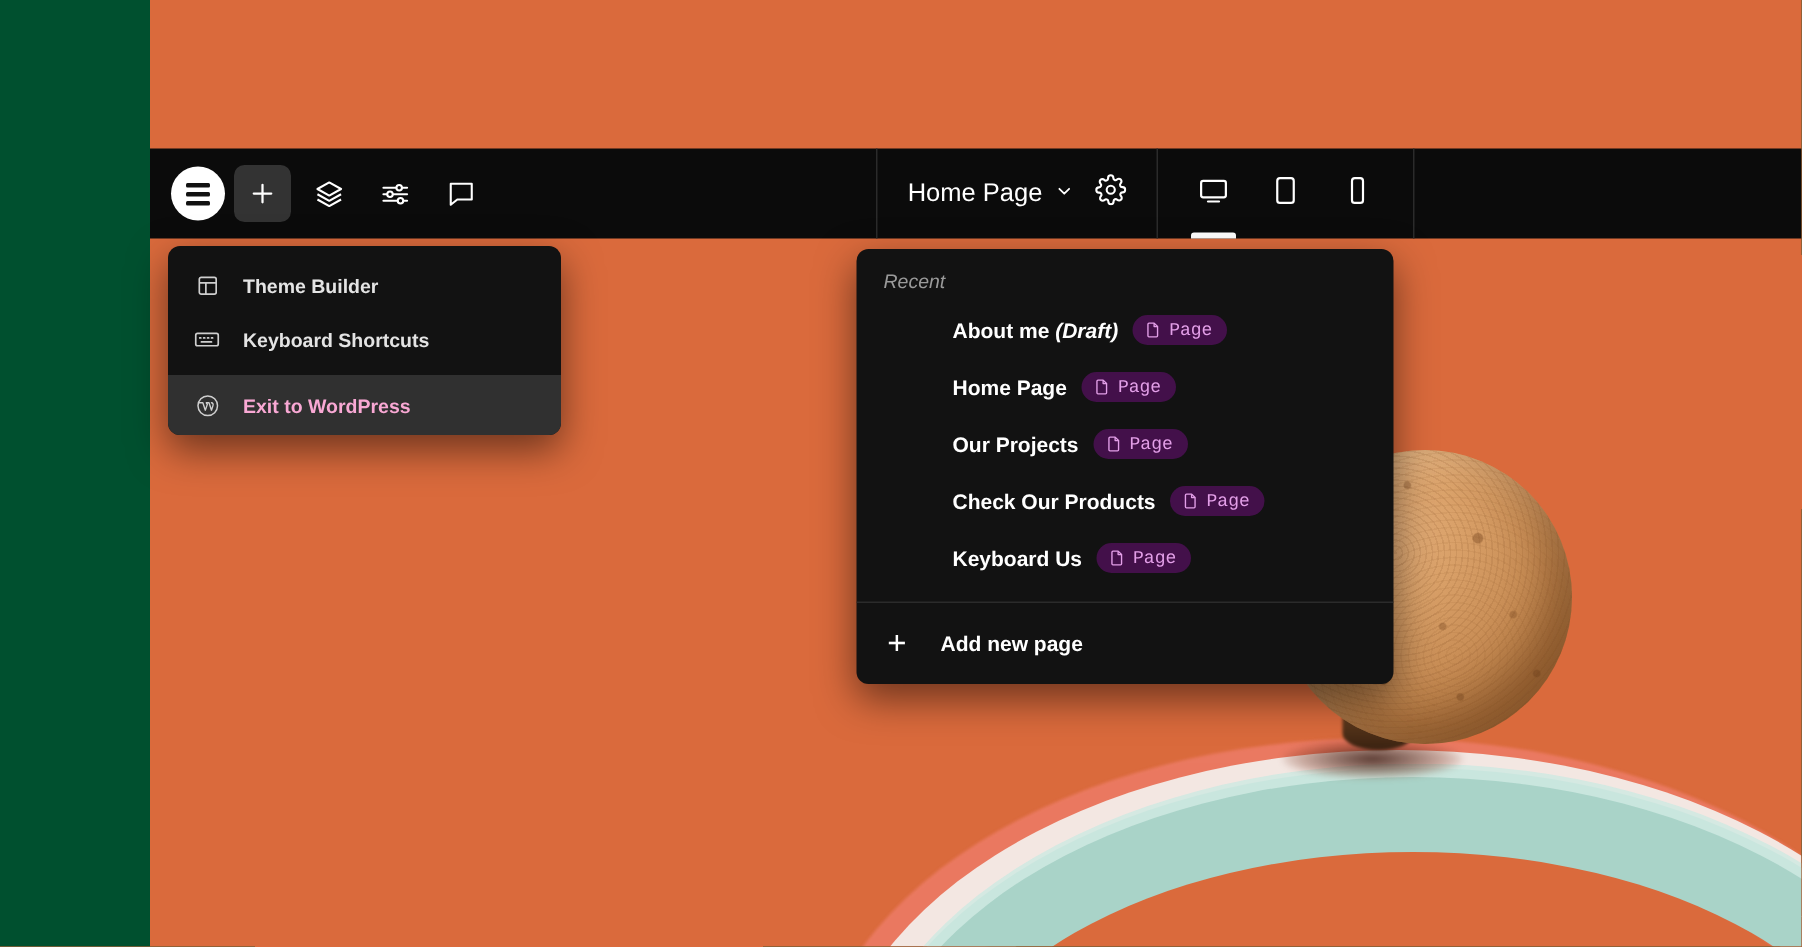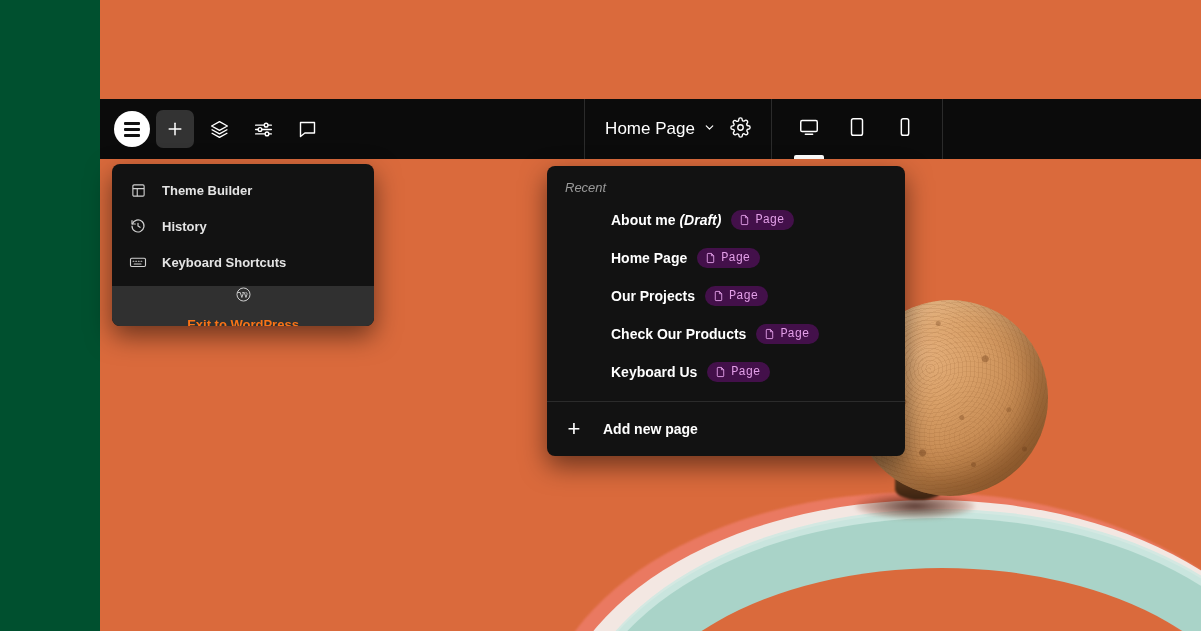--- a/index.html
+++ b/index.html
@@ -202,27 +202,27 @@
   }
   .mi {
     display: flex; align-items: center; gap: 14px;
     height: 36px;
     padding: 0 16px;
     color: #e4e4e4;
     font-size: 13px; font-weight: 700;
     cursor: pointer;
   }
   .mi .mi-ic { width: 20px; display: flex; align-items: center; justify-content: center; color: #cfcfcf; }
-  .mi.sel { background: #303030; color: #f97316; flex-direction: column; }
+  .mi.sel { background: #303030; color: #f9a8d4; }
   #main-menu .mi:last-child { margin-top: 6px; height: 40px; }
 
   
   #recent-panel {
     position: absolute;
-    left: 547px; top: 166px;
+    left: 571px; top: 166px;
     width: 358px;
     background: #121212;
     border-radius: 8px;
     z-index: 50;
     overflow: hidden;
     box-shadow: 0 10px 26px rgba(0,0,0,.5);
   }
   .rp-head {
     color: #9a9a9a; font-size: 13px; font-style: italic;
     padding: 14px 18px 6px 18px;
@@ -387,30 +387,20 @@
     <span class="mi-ic">
       <svg width="15" height="15" viewBox="0 0 24 24" fill="none" stroke="currentColor" stroke-width="1.8" stroke-linejoin="round">
         <rect x="3" y="3" width="18" height="18" rx="2"></rect>
         <line x1="3" y1="9" x2="21" y2="9"></line>
         <line x1="10" y1="9" x2="10" y2="21"></line>
       </svg>
     </span>
     <span>Theme Builder</span>
   </div>
 
-  <div class="mi">
-    <span class="mi-ic">
-      <svg width="16" height="16" viewBox="0 0 24 24" fill="none" stroke="currentColor" stroke-width="1.8" stroke-linecap="round" stroke-linejoin="round">
-        <path d="M3.5 9A9 9 0 1 1 3 12"></path>
-        <polyline points="3,4 3,9 8,9"></polyline>
-        <polyline points="12,8 12,12 15,14"></polyline>
-      </svg>
-    </span>
-    <span>History</span>
-  </div>
 
 
   <div class="mi">
     <span class="mi-ic">
       <svg width="18" height="18" viewBox="0 0 24 24" fill="none" stroke="currentColor" stroke-width="1.5">
         <rect x="2" y="7" width="20" height="11" rx="1.6"></rect>
         <line x1="5.5" y1="11" x2="6.5" y2="11" stroke-linecap="round"></line>
         <line x1="9" y1="11" x2="10" y2="11" stroke-linecap="round"></line>
         <line x1="12.5" y1="11" x2="13.5" y2="11" stroke-linecap="round"></line>
         <line x1="16" y1="11" x2="17" y2="11" stroke-linecap="round"></line>

